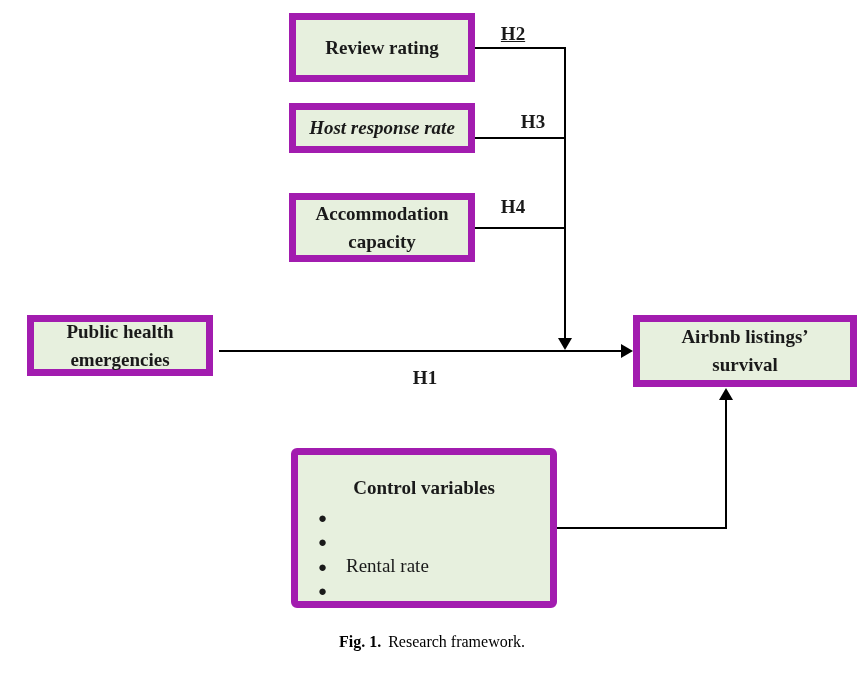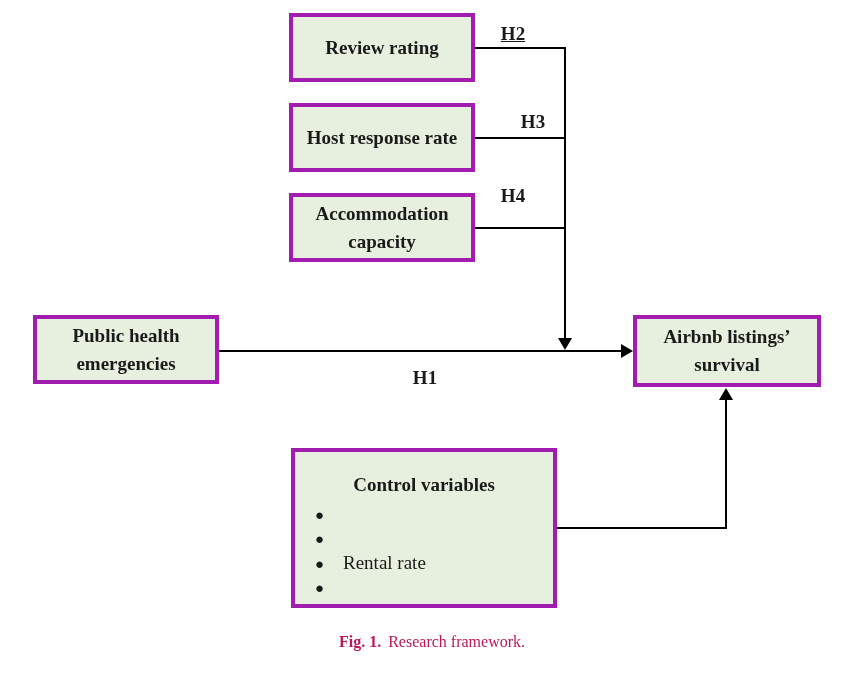--- a/index.html
+++ b/index.html
@@ -13,40 +13,41 @@
     width: 864px;
     height: 674px;
     background: #ffffff;
     overflow: hidden;
   }
   
   .box {
     position: absolute;
     box-sizing: border-box;
     background: #e7f0de;
-    border: 4px solid #a21caf;
+    border: 7px solid #a21caf;
     display: flex;
     align-items: center;
     justify-content: center;
     text-align: center;
     font-weight: bold;
     font-size: 19px;
     line-height: 28px;
     color: #1a1a1a;
   }
   .box-review        { left: 289px; top: 13px;  width: 186px; height: 69px; }
-  .box-host          { left: 289px; top: 103px; width: 186px; height: 69px; }
+  .box-host          { left: 289px; top: 103px; width: 186px; height: 50px; font-style: italic; }
   .box-accommodation { left: 289px; top: 193px; width: 186px; height: 69px; padding: 14px 14px; }
-  .box-public        { left: 33px;  top: 315px; width: 186px; height: 69px; padding: 0 16px; }
-  .box-airbnb        { left: 633px; top: 315px; width: 188px; height: 72px; padding: 12px 16px; }
+  .box-public        { left: 27px;  top: 315px; width: 186px; height: 61px; padding: 0 16px; }
+  .box-airbnb        { left: 633px; top: 315px; width: 224px; height: 72px; padding: 12px 16px; }
   .box-control {
     left: 291px; top: 448px; width: 266px; height: 160px;
     display: block;
     font-weight: normal;
     text-align: left;
+    border-radius: 6px;
   }
   .control-title {
     text-align: center;
     font-weight: bold;
     font-size: 19px;
     margin-top: 19px;
     margin-bottom: 4px;
   }
   .control-list {
     margin: 0;
@@ -103,32 +104,32 @@
   .hlabel {
     position: absolute;
     font-weight: bold;
     font-size: 19px;
     line-height: 20px;
     color: #1a1a1a;
     text-align: center;
   }
   .h2-label { left: 468px; top: 24px;  width: 90px; text-decoration: underline; }
   .h3-label { left: 488px; top: 112px; width: 90px; }
-  .h4-label { left: 468px; top: 186px; width: 90px; }
+  .h4-label { left: 468px; top: 197px; width: 90px; }
   .h1-label { left: 385px; top: 368px; width: 80px; }
   
   .caption {
     position: absolute;
     left: 0;
     top: 631px;
     width: 864px;
     text-align: center;
     font-size: 16px;
     line-height: 22px;
-    color: #be185d;
+    color: #000000;
   }
   .caption .cap-label {
     font-weight: bold;
     margin-right: 7px;
   }
 </style>
 </head>
 <body>
 
 <div class="canvas">

